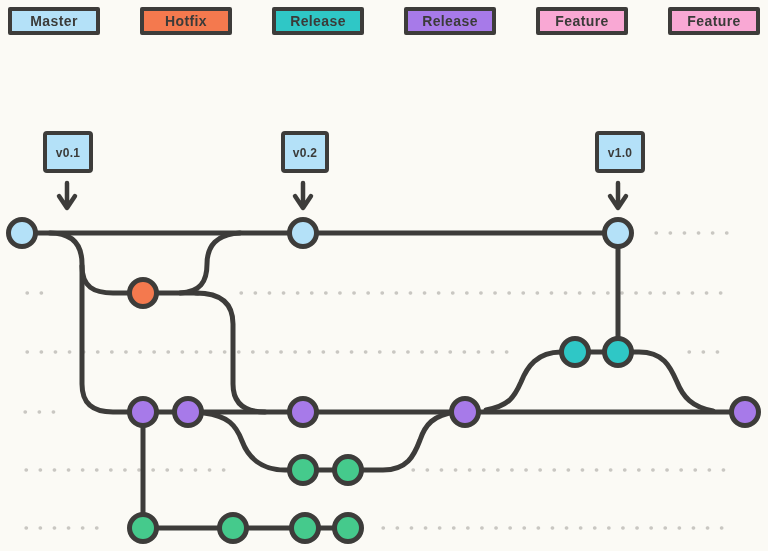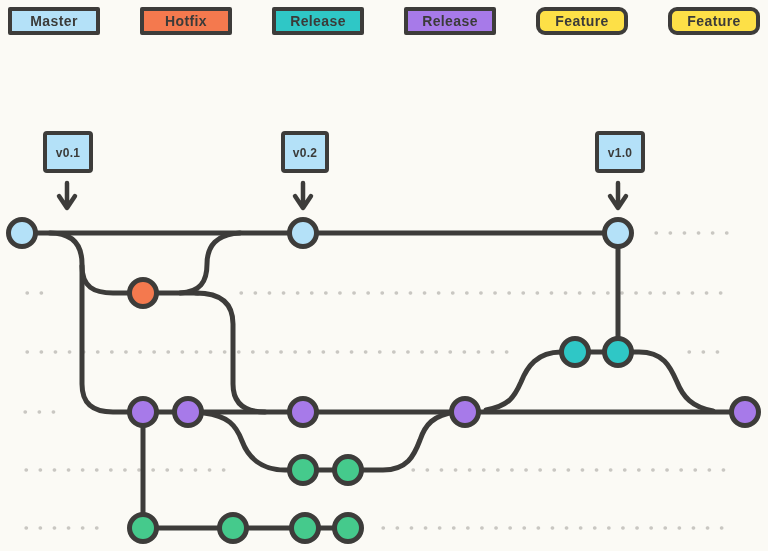--- a/index.html
+++ b/index.html
@@ -17,21 +17,21 @@
     width:92px;height:28px;
     border:4px solid #3d3c3a;border-radius:2px;
     display:flex;align-items:center;justify-content:center;
     box-sizing:border-box;
     font-size:14px;font-weight:600;letter-spacing:.4px;color:#3b3b39;
   }
   .lg-master{background:#b4e1f8;}
   .lg-hotfix{background:#f4794e;}
   .lg-release{background:#2fc7c6;}
   .lg-develop{background:#a77ae9;}
-  .lg-feature{background:#fde047;border-radius:9px;}
+  .lg-feature{background:#f9a8d4;}
   svg{position:absolute;top:0;left:0;}
   .dots{stroke:#c9c7c2;stroke-width:3.3;fill:none;stroke-linecap:round;stroke-dasharray:0.5 13.6;}
   .branch{stroke:#3d3c3a;stroke-width:5;fill:none;stroke-linecap:round;stroke-linejoin:round;}
   .node{stroke:#3d3c3a;stroke-width:5;}
   .n-master{fill:#b4e1f8;}
   .n-hotfix{fill:#f4794e;}
   .n-release{fill:#2fc7c6;}
   .n-develop{fill:#a77ae9;}
   .n-feature{fill:#45ca8c;}
   .tag-box{fill:#b4e1f8;stroke:#3d3c3a;stroke-width:4;}

